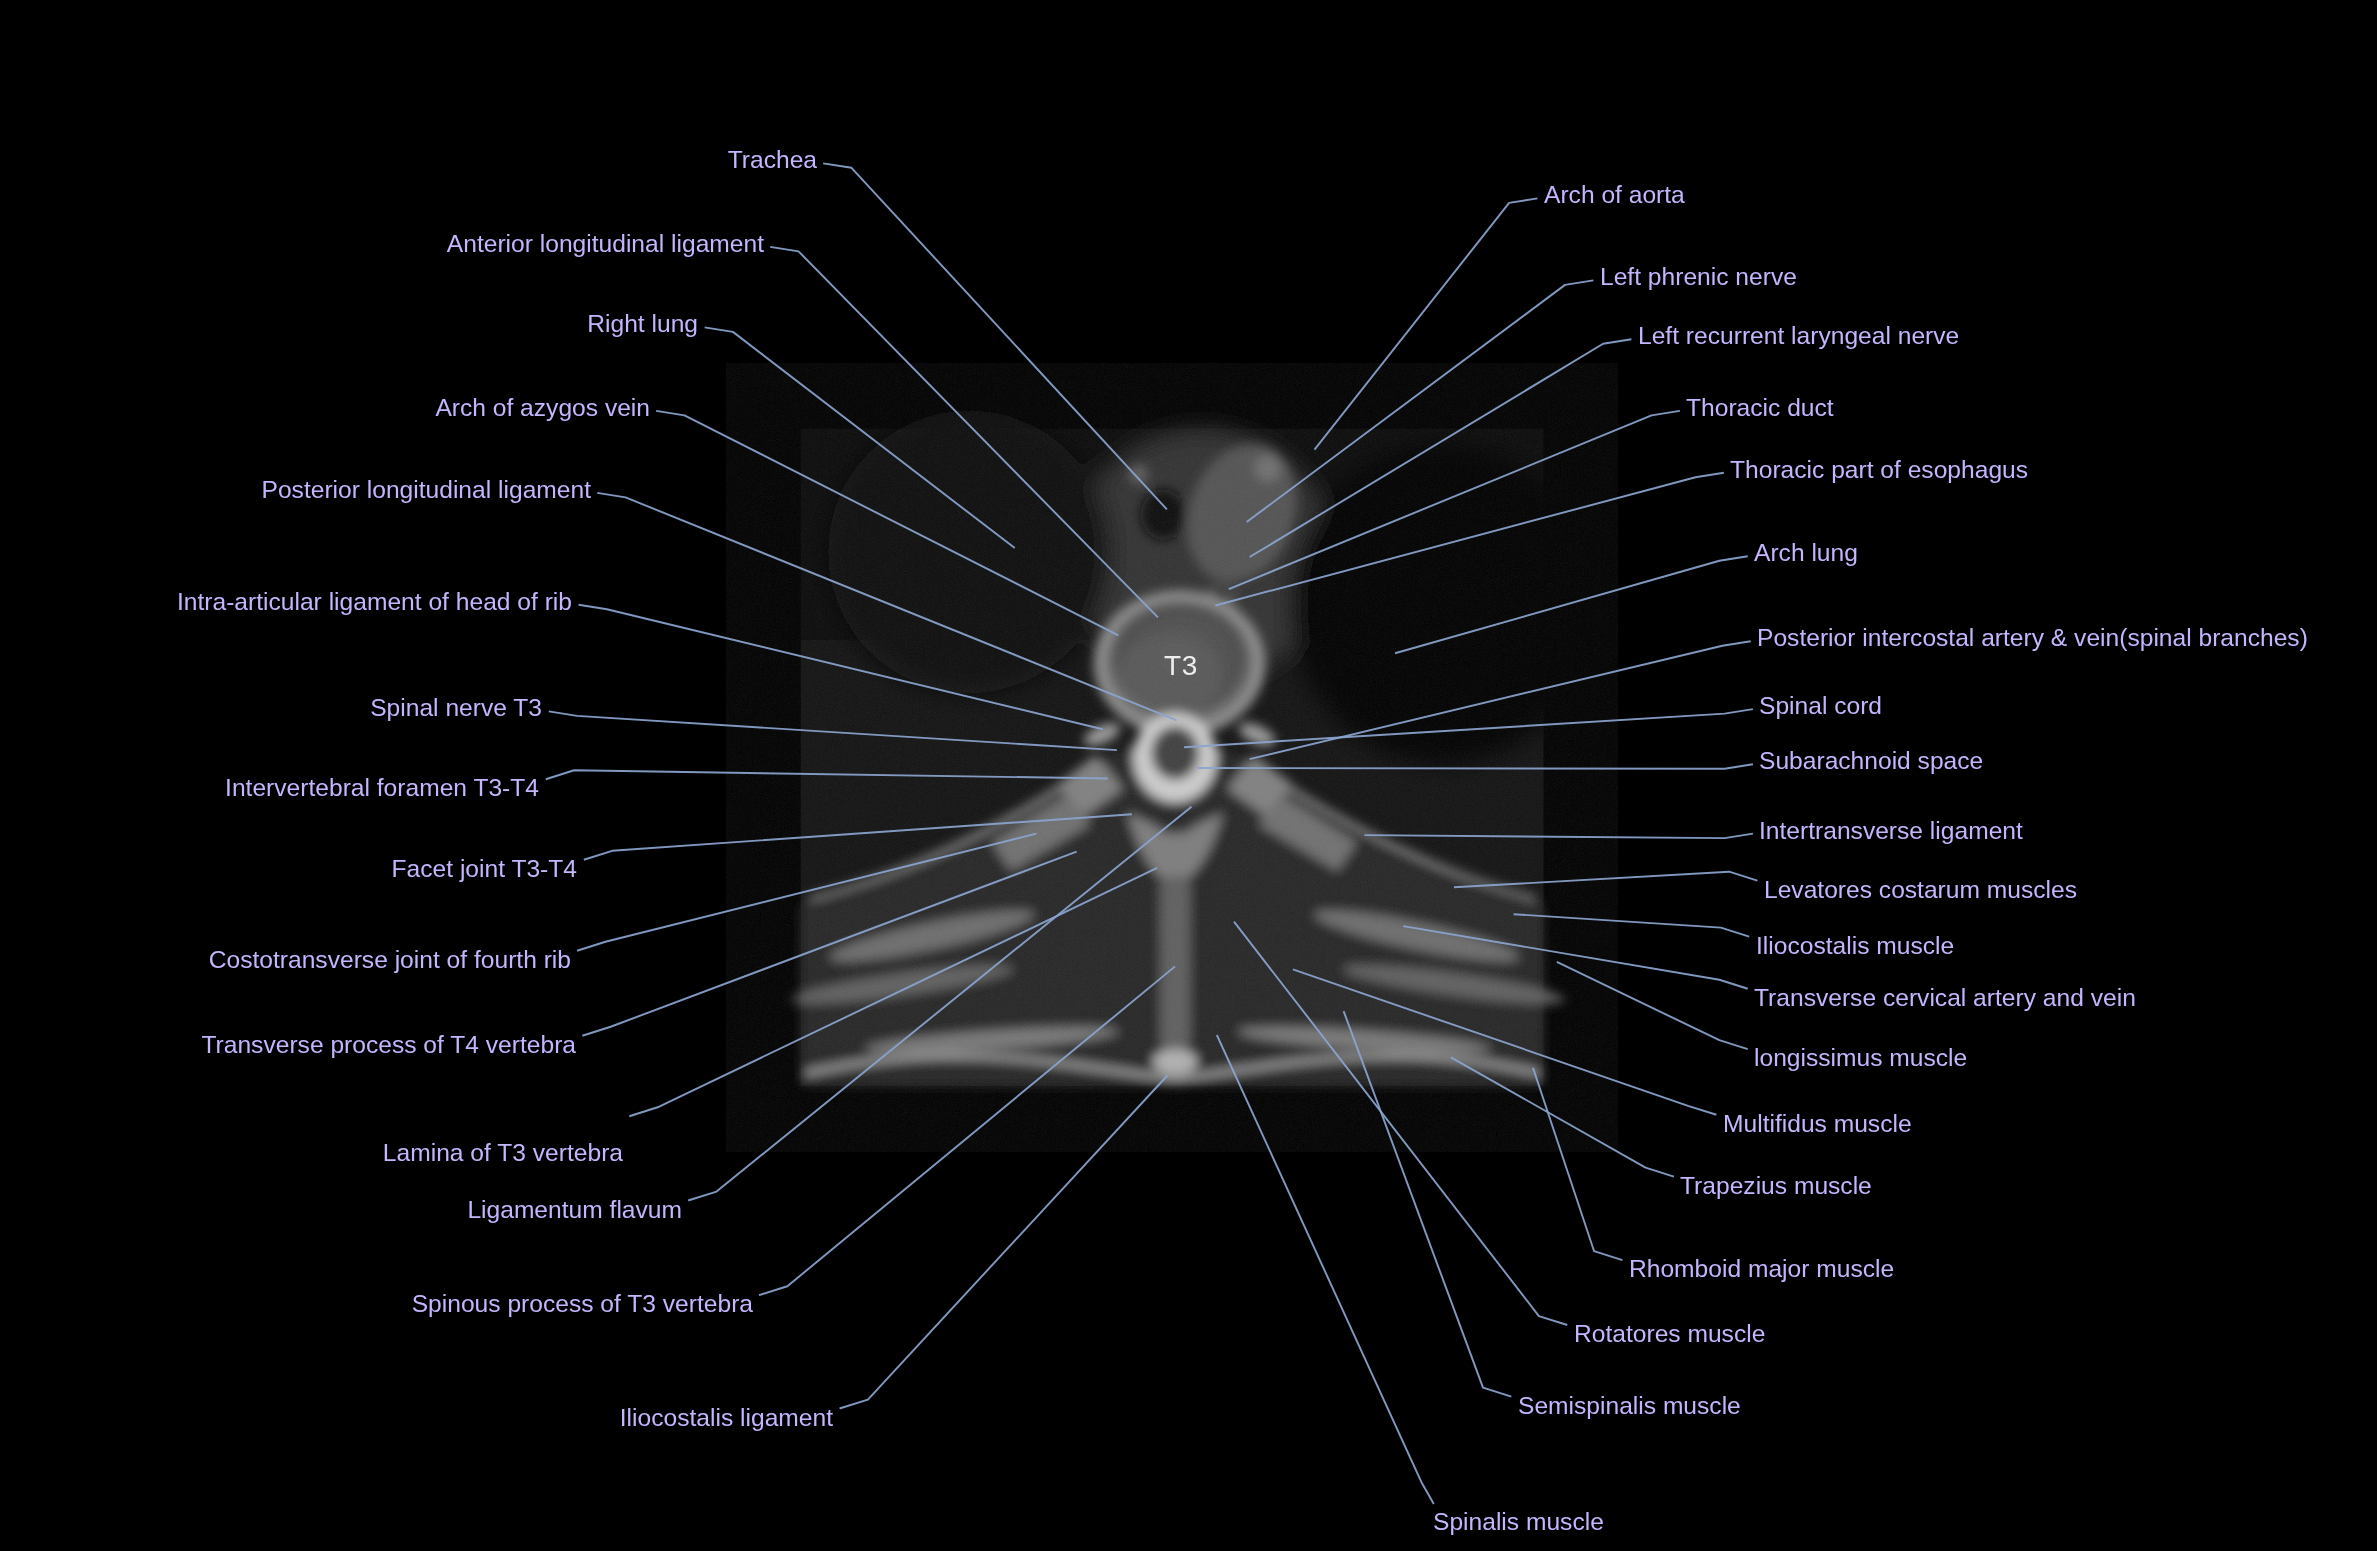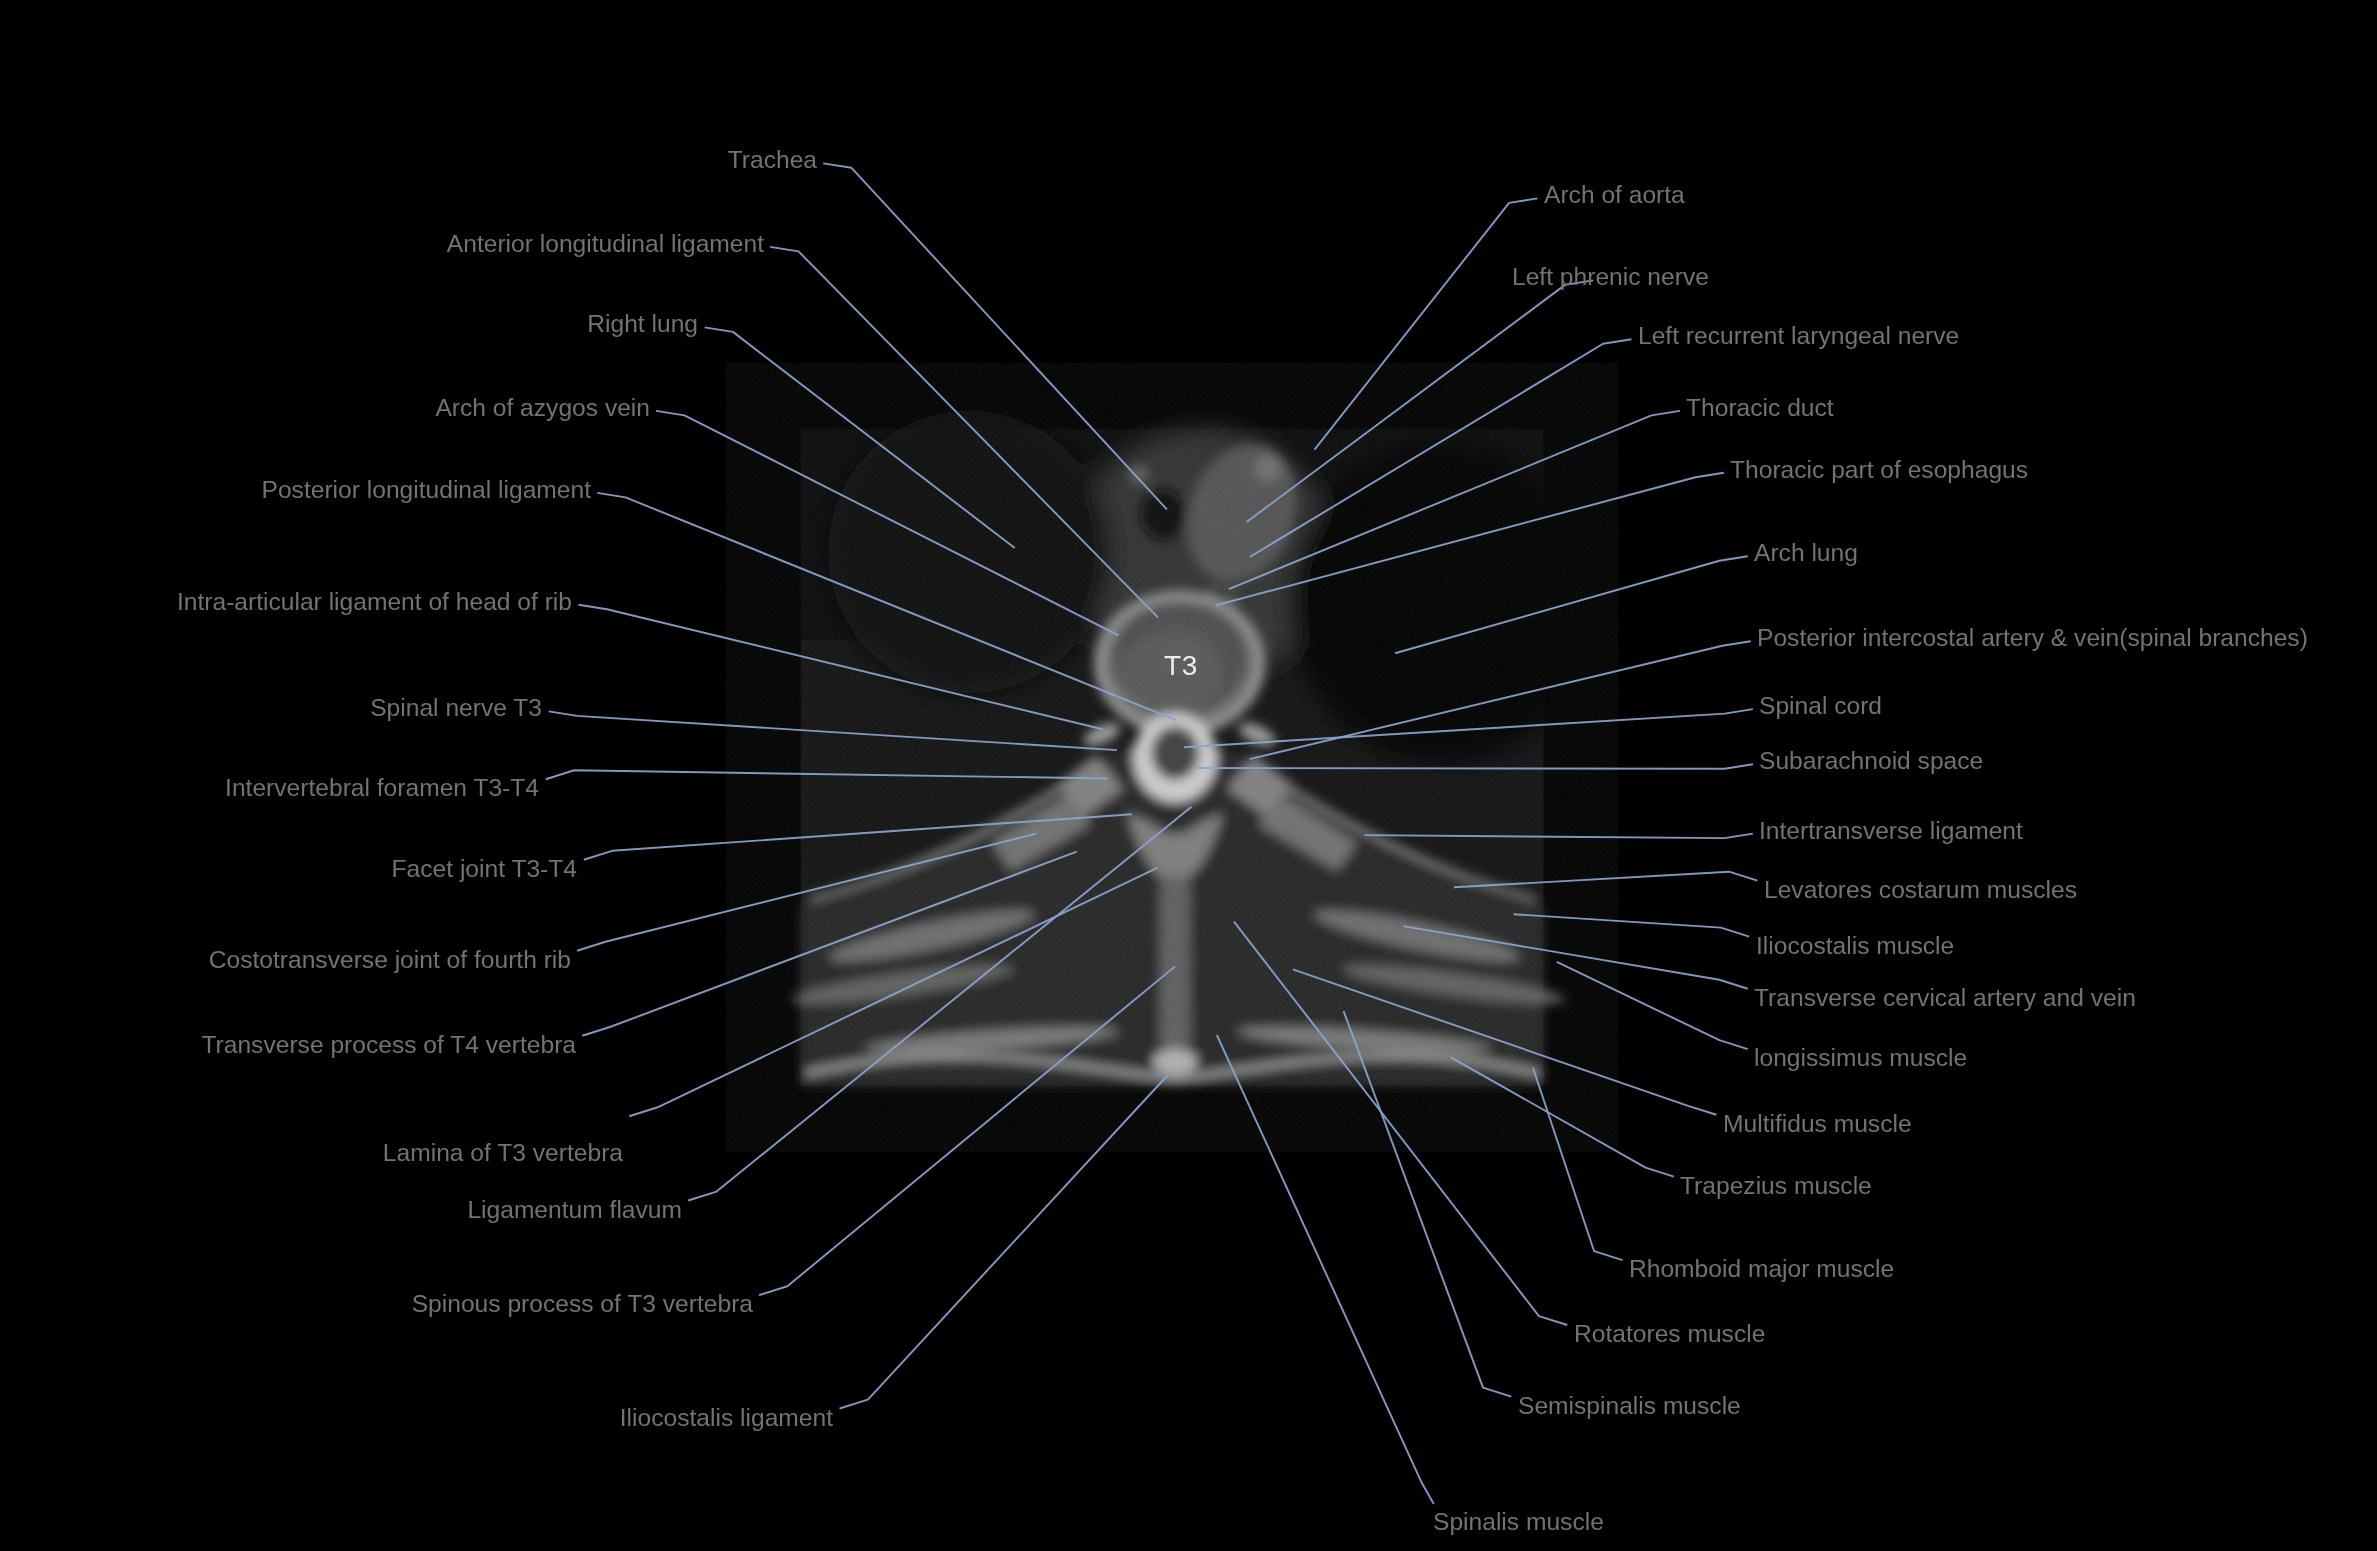--- a/index.html
+++ b/index.html
@@ -1,20 +1,20 @@
 <!DOCTYPE html>
 <html style="font-size:12px"><head>
 <meta charset="utf-8">
 <style>
   html,body{margin:0;padding:0;background:#000;}
   body{width:2377px;height:1551px;position:relative;overflow:hidden;
        font-family:"Liberation Sans",sans-serif;}
   .stage{position:absolute;inset:0;}
   svg.layer{position:absolute;left:0;top:0;width:2377px;height:1551px;}
-  .label{position:absolute;color:#737373;font-size:24.6px;line-height:30px;
+  .label{position:absolute;color:#c4b5fd;font-size:24.6px;line-height:30px;
          white-space:nowrap;transform:translateY(-50%);}
   .t3{position:absolute;color:#ededed;font-size:28px;
       transform:translate(-50%,-50%);letter-spacing:0.7px;}
 </style>
 </head>
 <body>
 
 <div class="stage">
 
   <svg class="layer" viewBox="0 0 3188 2080">
@@ -134,21 +134,21 @@
       <div class="label" style="top: 708px; right: 1835px;">Spinal nerve T3</div>
       <div class="label" style="top: 788px; right: 1838px;">Intervertebral foramen T3-T4</div>
       <div class="label" style="top: 869px; right: 1800px;">Facet joint T3-T4</div>
       <div class="label" style="top: 960px; right: 1806px;">Costotransverse joint of fourth rib</div>
       <div class="label" style="top: 1045px; right: 1801px;">Transverse process of T4 vertebra</div>
       <div class="label" style="top: 1125px; right: 1754px; margin-top: 28px;">Lamina of T3 vertebra</div>
       <div class="label" style="top: 1210px; right: 1695px;">Ligamentum flavum</div>
       <div class="label" style="top: 1304px; right: 1624px;">Spinous process of T3 vertebra</div>
       <div class="label" style="top: 1418px; right: 1544px;">Iliocostalis ligament</div>
       <div class="label" style="top: 195px; left: 1544px;">Arch of aorta</div>
-      <div class="label" style="top: 277px; left: 1512px; text-align: right;">Left phrenic nerve</div>
+      <div class="label" style="top: 277px; left: 1600px; text-align: right;">Left phrenic nerve</div>
       <div class="label" style="top: 336px; left: 1638px;">Left recurrent laryngeal nerve</div>
       <div class="label" style="top: 408px; left: 1686px;">Thoracic duct</div>
       <div class="label" style="top: 470px; left: 1730px;">Thoracic part of esophagus</div>
       <div class="label" style="top: 553px; left: 1754px;">Arch lung</div>
       <div class="label" style="top: 638px; left: 1757px;">Posterior intercostal artery &amp; vein(spinal branches)</div>
       <div class="label" style="top: 706px; left: 1759px;">Spinal cord</div>
       <div class="label" style="top: 761px; left: 1759px;">Subarachnoid space</div>
       <div class="label" style="top: 831px; left: 1759px;">Intertransverse ligament</div>
       <div class="label" style="top: 890px; left: 1764px;">Levatores costarum muscles</div>
       <div class="label" style="top: 946px; left: 1756px;">Iliocostalis muscle</div>

